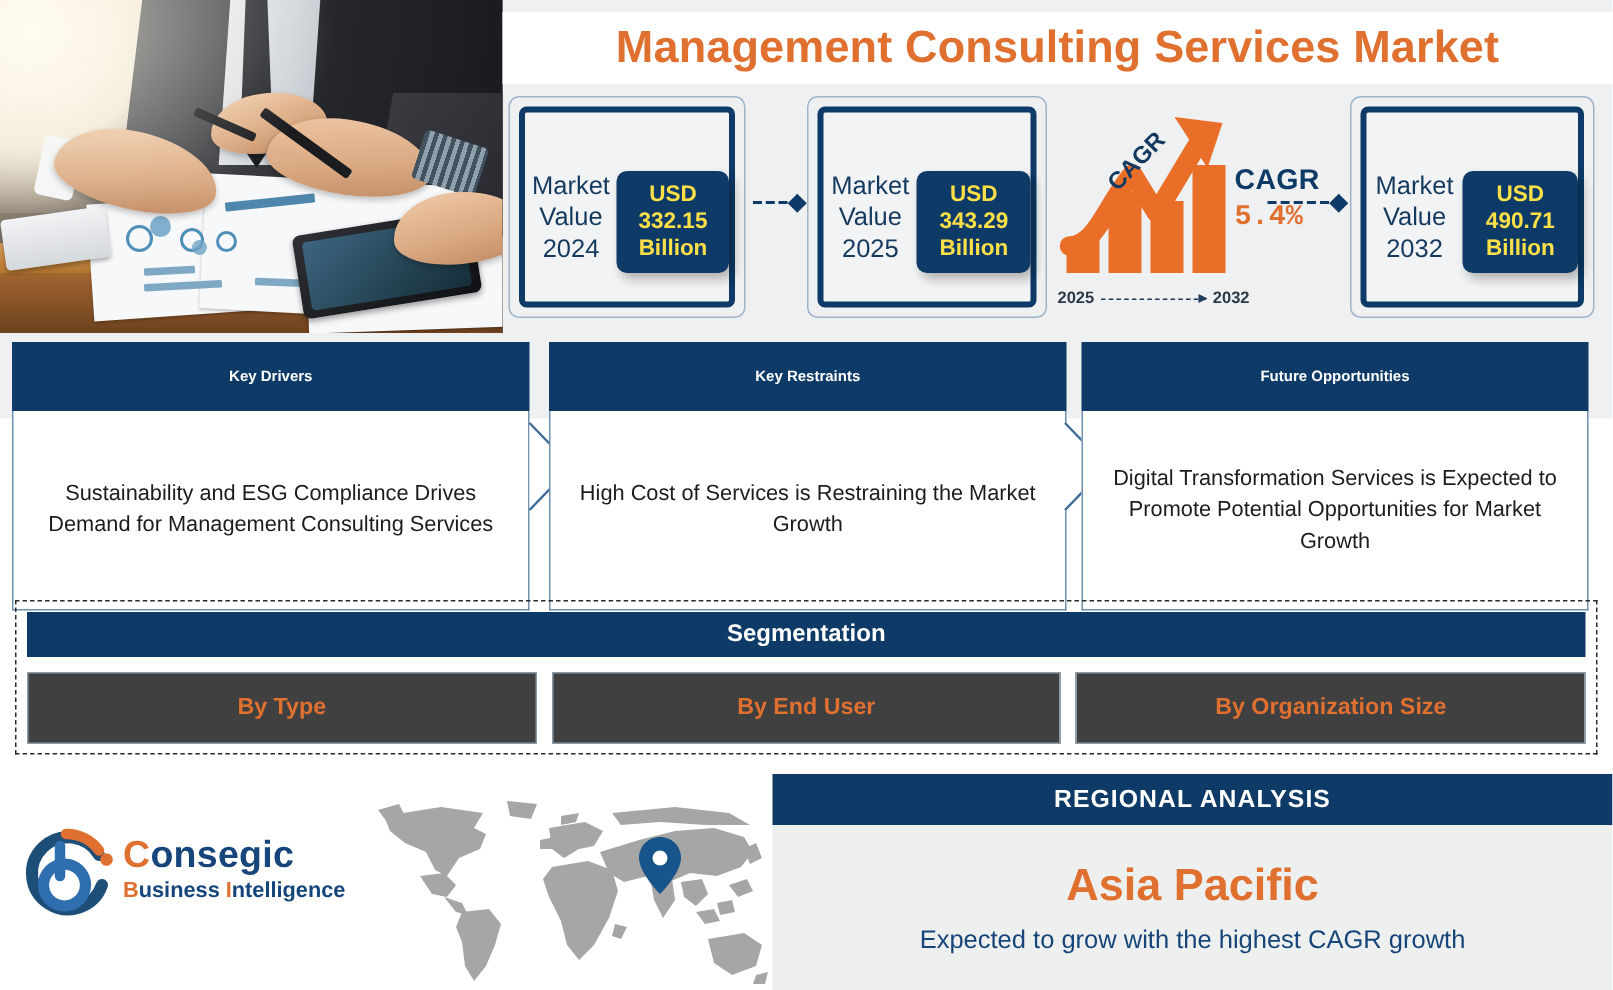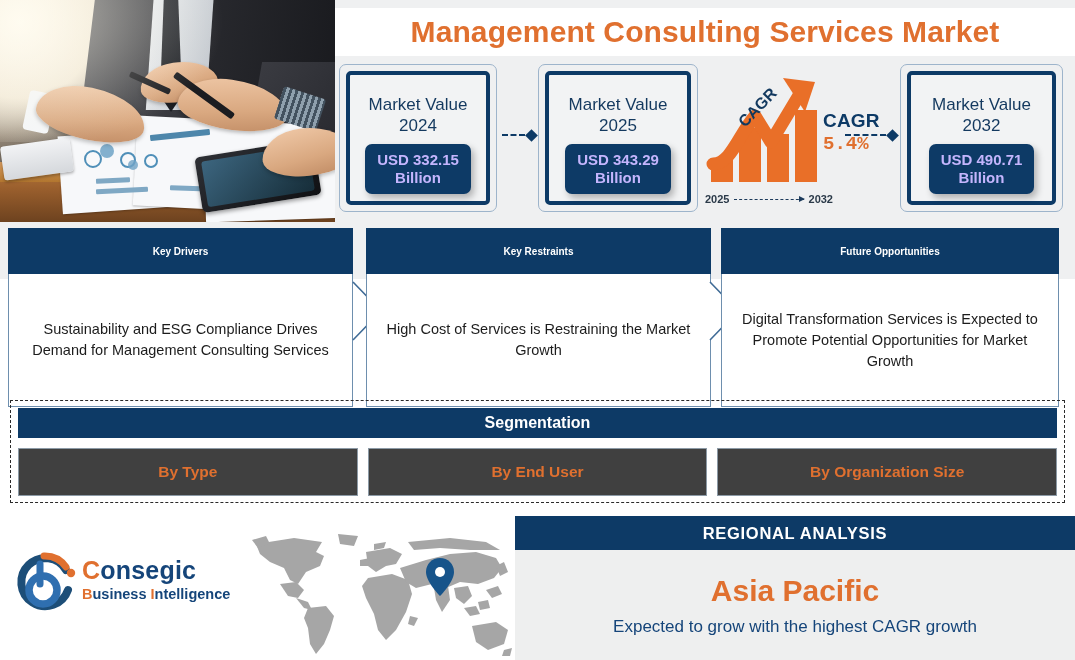--- a/index.html
+++ b/index.html
@@ -84,26 +84,26 @@
   
   .mv-card {
     position:absolute; top:64px; height:148px;
     background:#eff0f1; border:1px solid #9db4cb; border-radius:7px;
     padding:6px;
   }
   .mv-inner {
     width:100%; height:100%;
     border:4px solid #0d3a66; border-radius:5px;
     background:#f2f3f4;
-    display:flex; flex-direction:column; align-items:center; justify-content:center;
+    display:flex; align-items:center; justify-content:center;
     padding-top:12px;
   }
   .mv-label { color:#14395f; font-size:17px; line-height:21px; text-align:center; }
   .mv-badge {
-    margin-top:8px; background:#0d3a66; color:#c4b5fd; border-radius:7px;
+    margin-top:8px; background:#0d3a66; color:#fde047; border-radius:7px;
     font-size:15px; font-weight:bold; line-height:18px; text-align:center;
     padding:7px 12px; box-shadow:3px 4px 7px rgba(0,0,0,.28);
   }
   #mv1 { left:339px; width:158px; }
   #mv2 { left:538px; width:160px; }
   #mv3 { left:900px; width:163px; }
 
   
   .conn { position:absolute; height:12px; display:flex; align-items:center; }
   .conn .dline { flex:1; border-top:2px dashed #0d3a66; }

